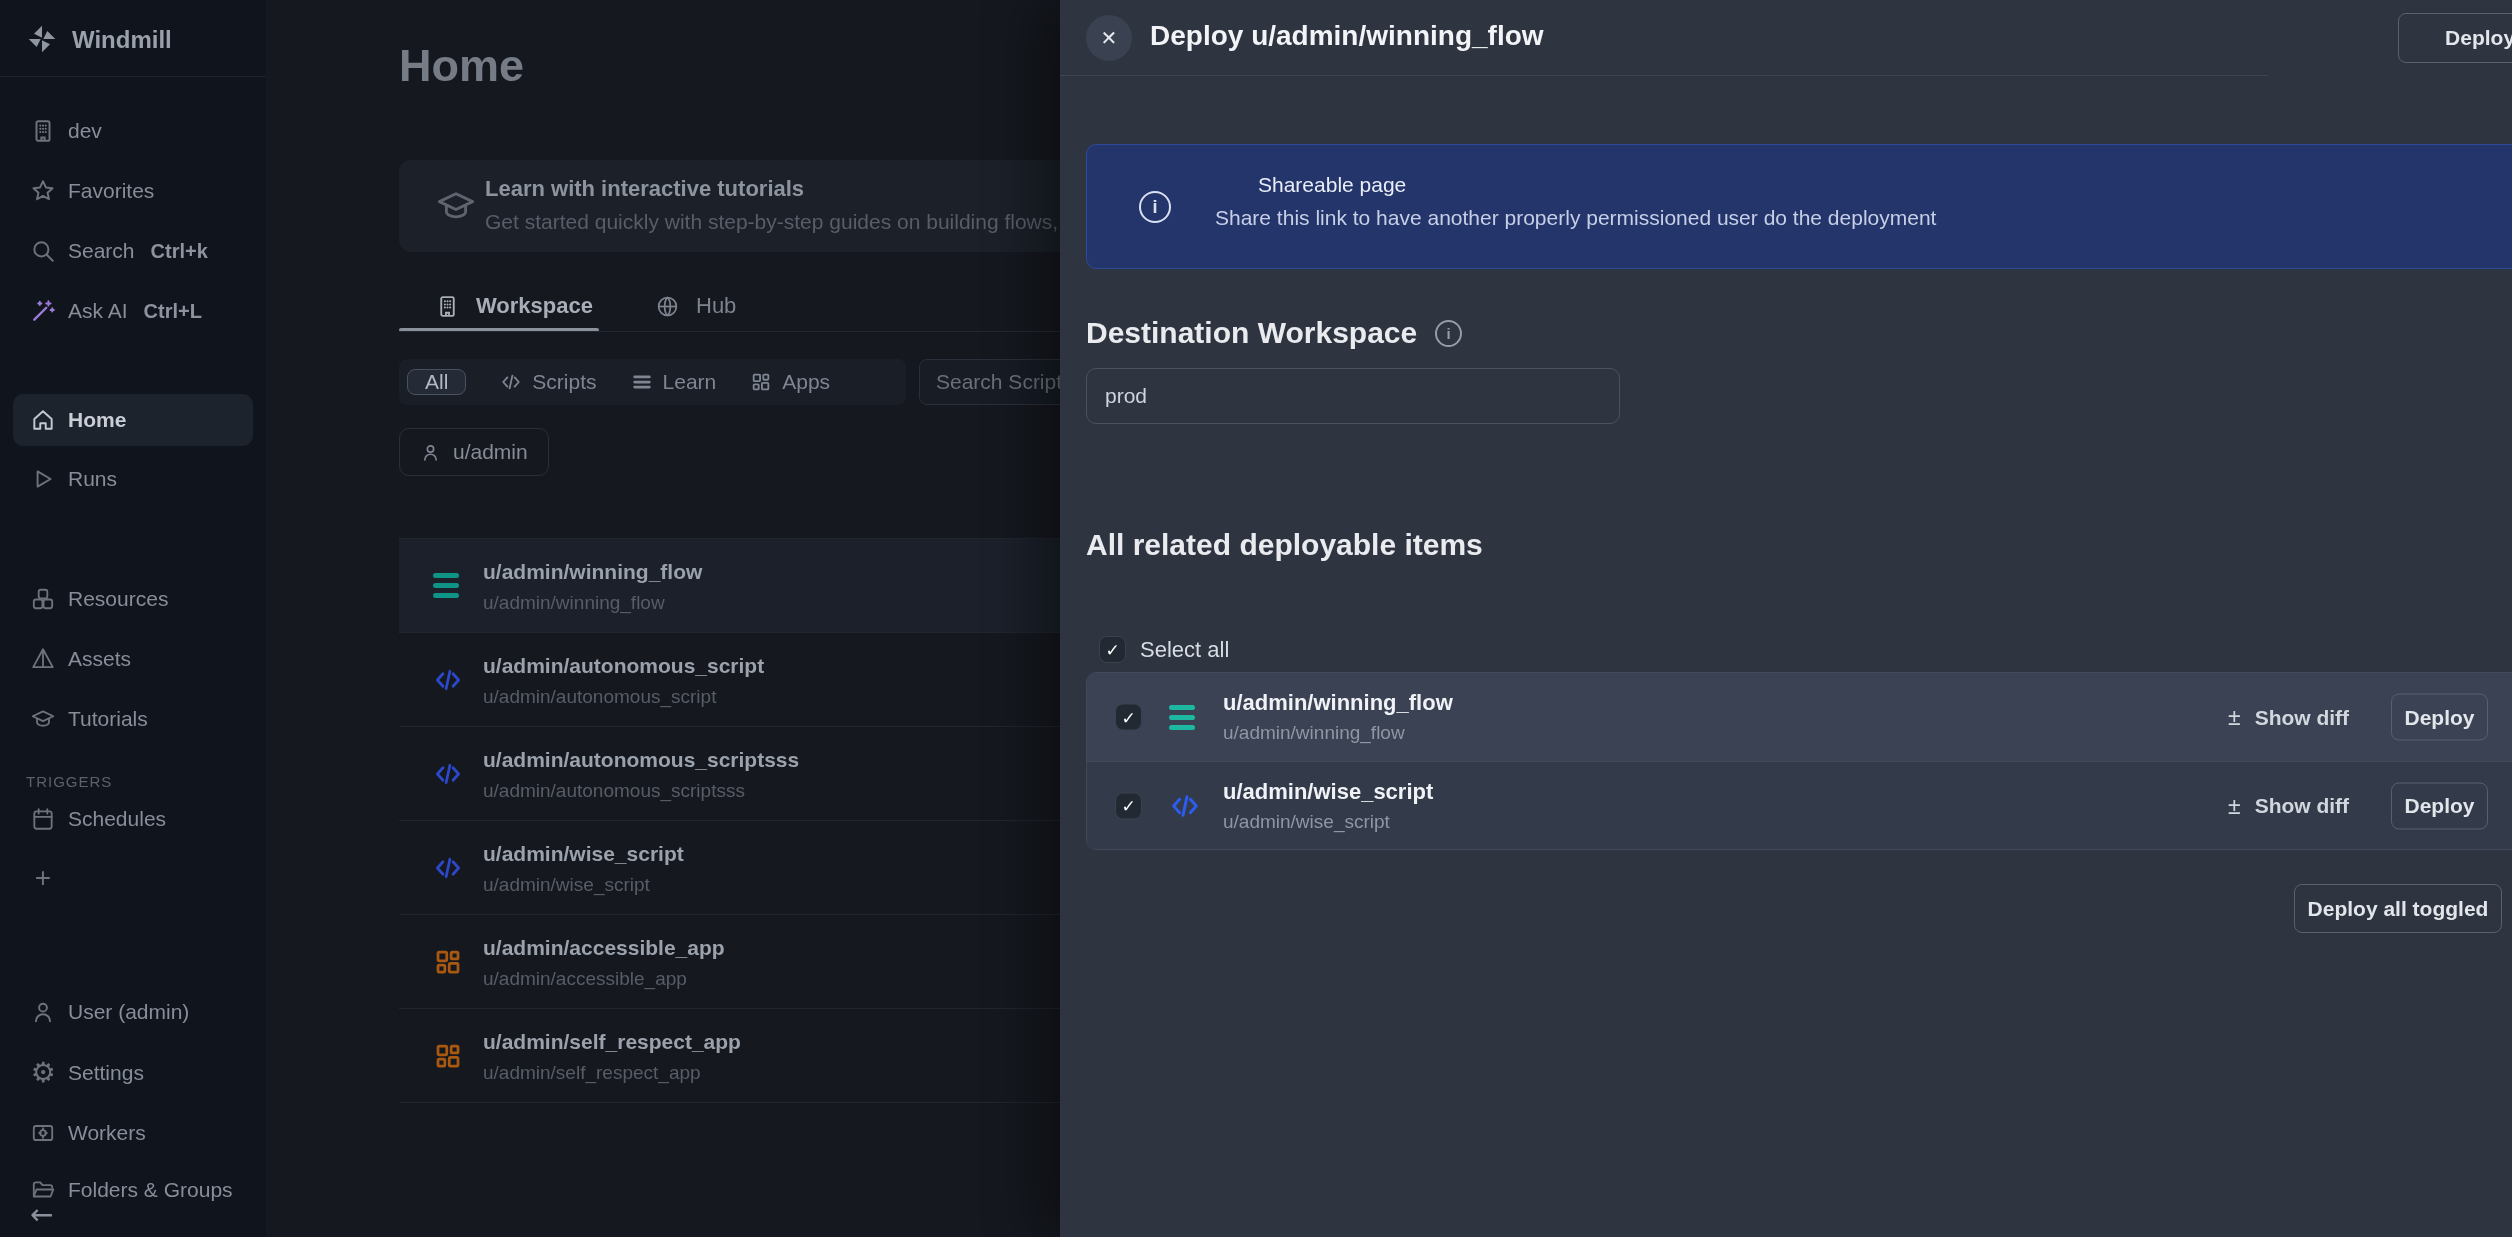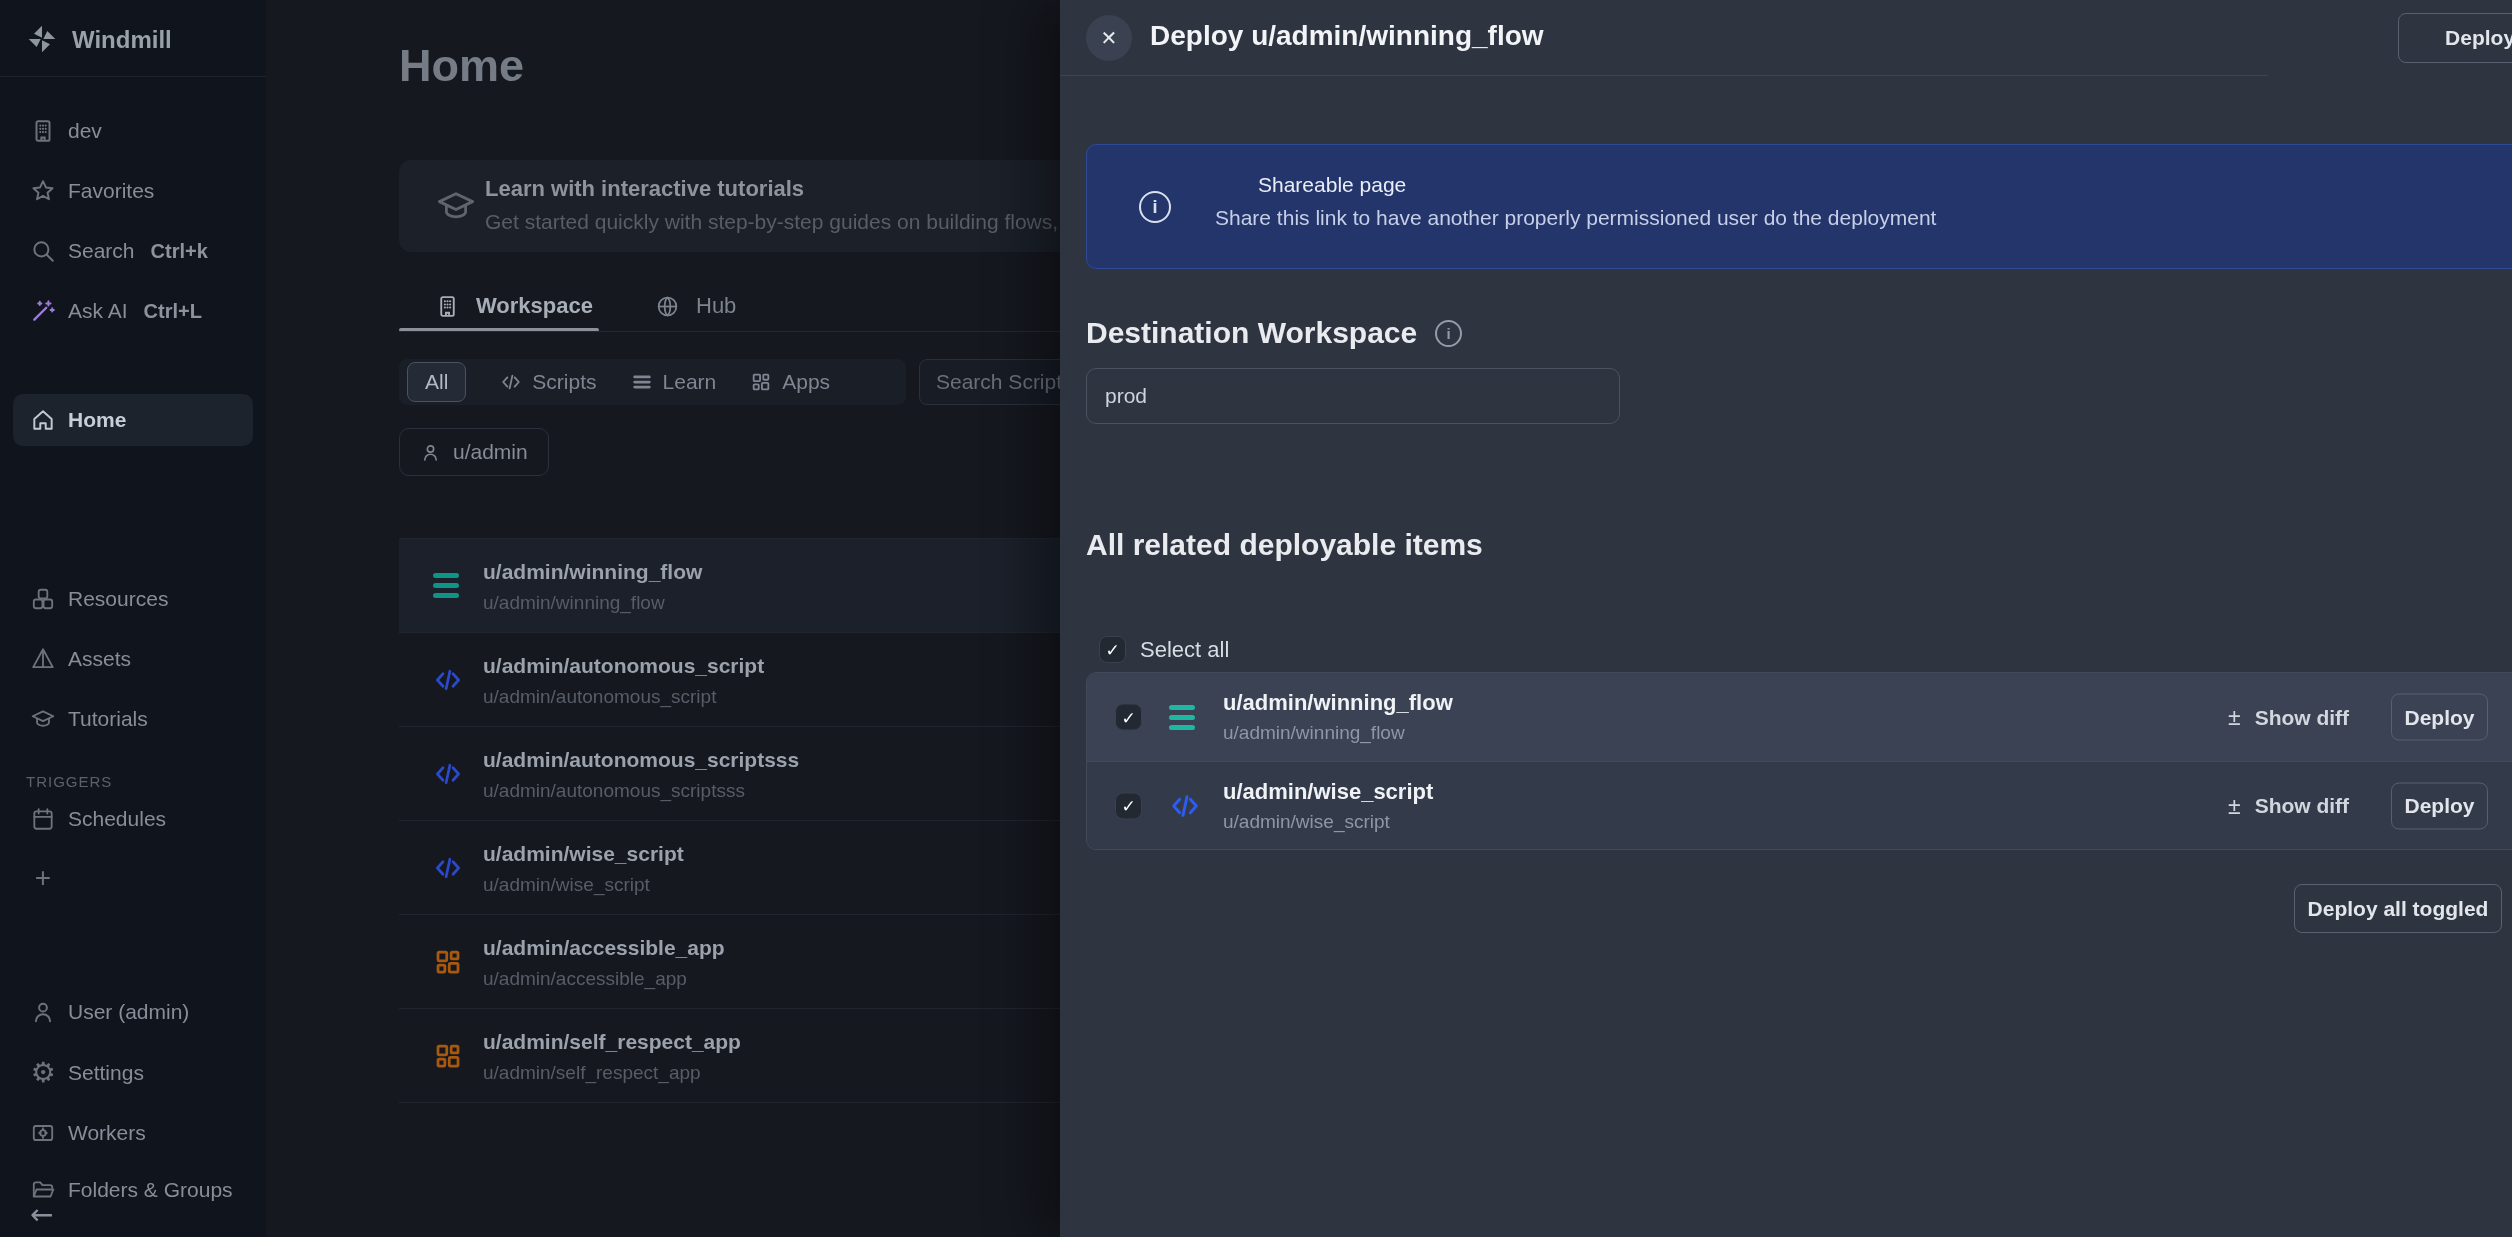--- a/index.html
+++ b/index.html
@@ -37,21 +37,21 @@
   .tut-sub { position:absolute; left:86px; top:50px; font-size:21px; color:#585e68; white-space:nowrap; }
   .tab { position:absolute; top:283px; height:46px; display:flex; align-items:center; gap:16px; cursor:pointer; }
   .tab .ic { width:25px; height:25px; }
   .tab-workspace { left:169px; color:#a8aeb8; font-weight:bold; }
   .tab-hub { left:389px; color:#7d848e; }
   .tab .tlbl { font-size:22px; }
   .tab-underline { position:absolute; left:133px; top:328px; width:200px; height:4px; background:#8a919b; border-radius:2px; }
   .tabs-divider { position:absolute; left:133px; top:331px; width:2113px; height:1px; background:#232934; }
   .chips-bar { position:absolute; left:133px; top:359px; height:46px; width:507px; background:#191e27; border-radius:8px;
     display:flex; align-items:center; gap:34px; padding:0 8px; }
-  .chip-all { height:40px; padding:0 17px; display:flex; align-items:center; background:#252b36; border:1px solid #4a5160; border-radius:8px; font-size:21px; color:#b4bac3; cursor:pointer; }
+  .chip-all { height:26px; padding:0 17px; display:flex; align-items:center; background:#252b36; border:1px solid #4a5160; border-radius:8px; font-size:21px; color:#b4bac3; cursor:pointer; }
   .chip { display:flex; align-items:center; gap:10px; font-size:21px; color:#7f8591; cursor:pointer;justify-content:center; }
   .chip .ic { width:22px; height:22px; color:#7f8591; }
   .search-box { position:absolute; left:653px; top:359px; width:420px; height:46px; background:#171c25; border:1px solid #2a303b; border-radius:8px; color:#6a707a; font-size:21px; padding:0 16px; display:flex; align-items:center; }
   .owner-chip { position:absolute; left:133px; top:428px; height:48px; padding:0 20px; border:1px solid #2a303b; border-radius:10px; display:flex; align-items:center; gap:12px; font-size:21px; color:#868d97; cursor:pointer; }
   .owner-chip .ic { width:21px; height:21px; color:#7f8591; }
   .home-list { position:absolute; left:133px; top:538px; width:1446px; border-top:1px solid #20252e; }
   .hrow { position:relative; height:94px; border-bottom:1px solid #20252e; cursor:pointer; }
   .hrow.first { background:#1b202a; }
   .hrow .item-icon { position:absolute; left:34px; top:50%; transform:translateY(-50%); width:30px; height:30px; }
   .hrow .nm { position:absolute; left:84px; top:21px; font-size:21px; font-weight:bold; color:#9ba2ac; }
@@ -162,20 +162,28 @@
 
   <div class="side-item active" style="top:394px;height:52px">
     <span class="ic">
       <svg viewBox="0 0 24 24" fill="none" stroke="currentColor" stroke-width="1.8" width="26" height="26">
         <path d="M4 11 L12 4 L20 11 V20 H14.5 V15 H9.5 V20 H4 Z" stroke-linejoin="round"></path>
       </svg>
     </span>
     <span class="lbl">Home</span>
   </div>
 
+  <div class="side-item" style="top:449px">
+    <span class="ic">
+      <svg viewBox="0 0 24 24" fill="none" stroke="currentColor" stroke-width="1.8" width="26" height="26">
+        <path d="M7 5 L19 12 L7 19 Z" stroke-linejoin="round"></path>
+      </svg>
+    </span>
+    <span class="lbl">Runs</span>
+  </div>
 
 
   <div class="side-item" style="top:569px">
     <span class="ic">
       <svg viewBox="0 0 24 24" fill="none" stroke="currentColor" stroke-width="1.7" width="26" height="26">
         <rect x="8" y="3.5" width="8" height="8" rx="2"></rect>
           <rect x="3.5" y="12.5" width="8" height="8" rx="2"></rect>
           <rect x="12.5" y="12.5" width="8" height="8" rx="2"></rect>
       </svg>
     </span>

